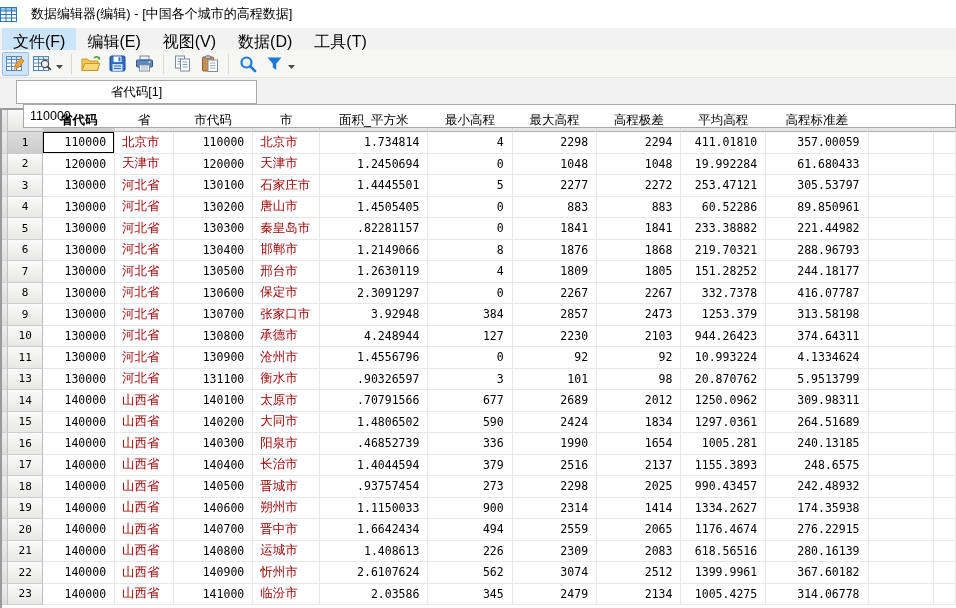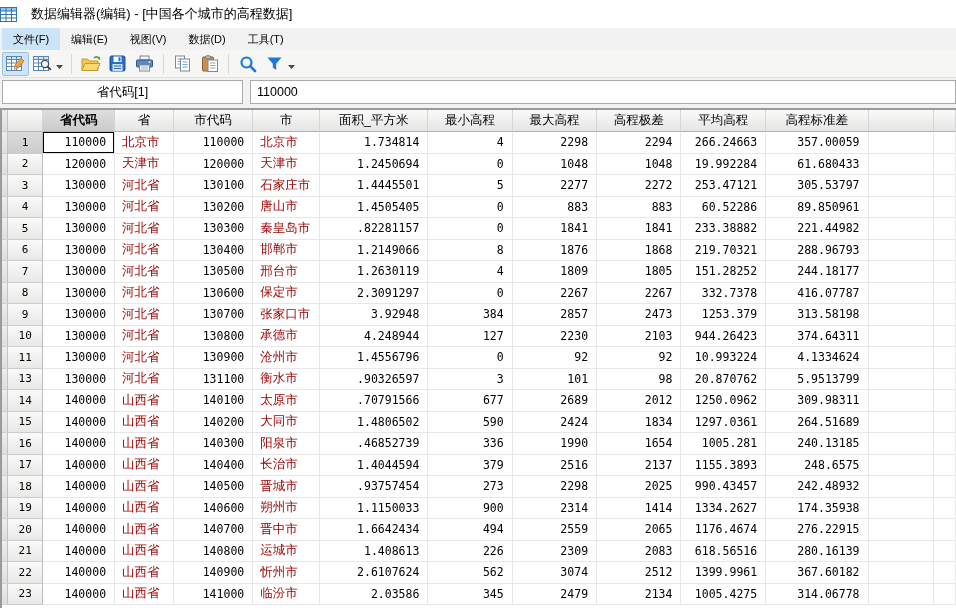--- a/index.html
+++ b/index.html
@@ -7,35 +7,35 @@
     font-family:"Liberation Sans", sans-serif; }
 
   
   .titlebar { height:28px; background:#ffffff; display:flex; align-items:center;
     }
   .titlebar .app-icon { width:17px; height:15px; margin-right:14px; flex:0 0 auto; }
   .titlebar .title-text { font-size:13px; color:#000; }
 
   
   .menubar { height:22px; background:#f2f2f2; display:flex; align-items:stretch;
-    padding-left:2px; font-size:11px; }
+    padding-left:2px; font-size:16px; }
   .menu-item { padding:4px 11px 0 11px; color:#000; }
   .menu-item.active { background:#cce4f7; }
 
   
   .toolbar { height:28px; background:#f6f6f5; display:flex; align-items:center;
     padding-left:2px; border-bottom:1px solid #e3e3e3; }
   .tbtn { width:27px; height:24px; display:flex; align-items:center;
     justify-content:center; border:1px solid transparent; border-radius:2px; }
   .tbtn.active { background:#cfe4f7; border-color:#9ac0e3; }
   .darr { margin:6px 3px 0 0; }
   .tsep { width:1px; height:20px; background:#d8d8d8; margin:0 5px; }
 
   
-  .cellrefbar { height:30px; background:#f2f2f2; display:flex; padding:2px 0 0 2px; }
+  .cellrefbar { height:30px; background:#f2f2f2; display:flex; padding:2px 0 0 16px;flex-direction:column; }
   .refbox { background:#fff; border:1px solid #a9a9a9; height:24px; font-size:12.5px;
     line-height:22px; }
   .refbox.label { width:241px; text-align:center; }
   .refbox.value { flex:1; margin-left:7px; padding-left:6px; text-align:left; }
 
   
   .gridwrap { height:500px; overflow:hidden; background:#fff;
     border-top:2px solid #9a9a9a; border-left:2px solid #9a9a9a; }
   table { border-collapse:separate; border-spacing:0; table-layout:fixed; }
   th, td { padding:0; overflow:hidden; white-space:nowrap; }
@@ -222,21 +222,21 @@
           <td class="gutter"></td>
           <td class="rowhdr rowsel">1</td>
           <td class="num selcell">110000</td>
           <td class="str">北京市</td>
           <td class="num">110000</td>
           <td class="str">北京市</td>
           <td class="num">1.734814</td>
           <td class="num">4</td>
           <td class="num">2298</td>
           <td class="num">2294</td>
-          <td class="num">266.24663</td>
+          <td class="num">411.01810</td>
           <td class="num">357.00059</td>
           <td></td>
           <td></td>
         </tr>
         <tr>
           <td class="gutter"></td>
           <td class="rowhdr">2</td>
           <td class="num">120000</td>
           <td class="str">天津市</td>
           <td class="num">120000</td>

